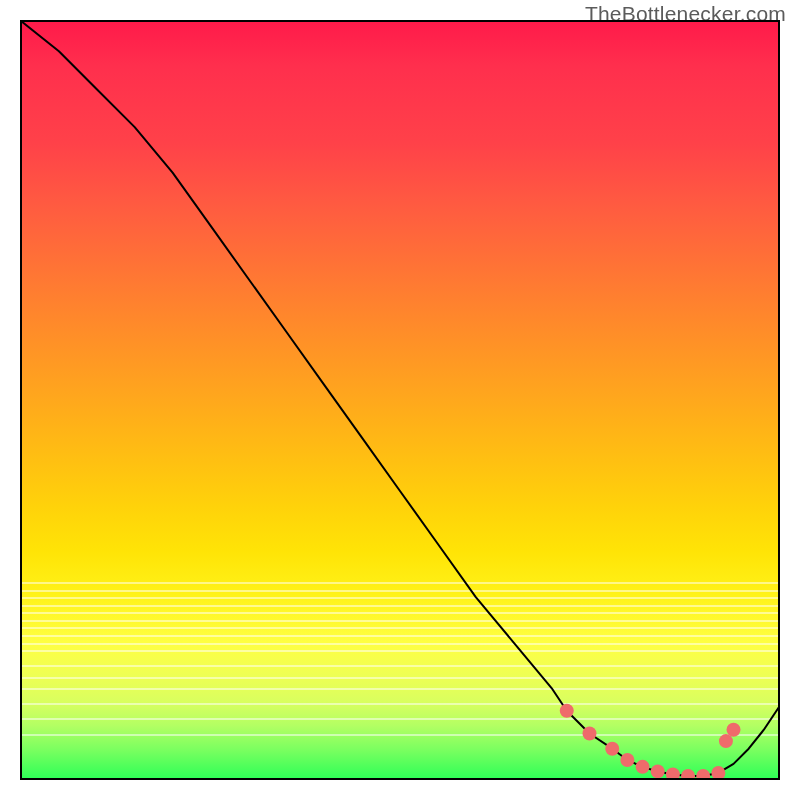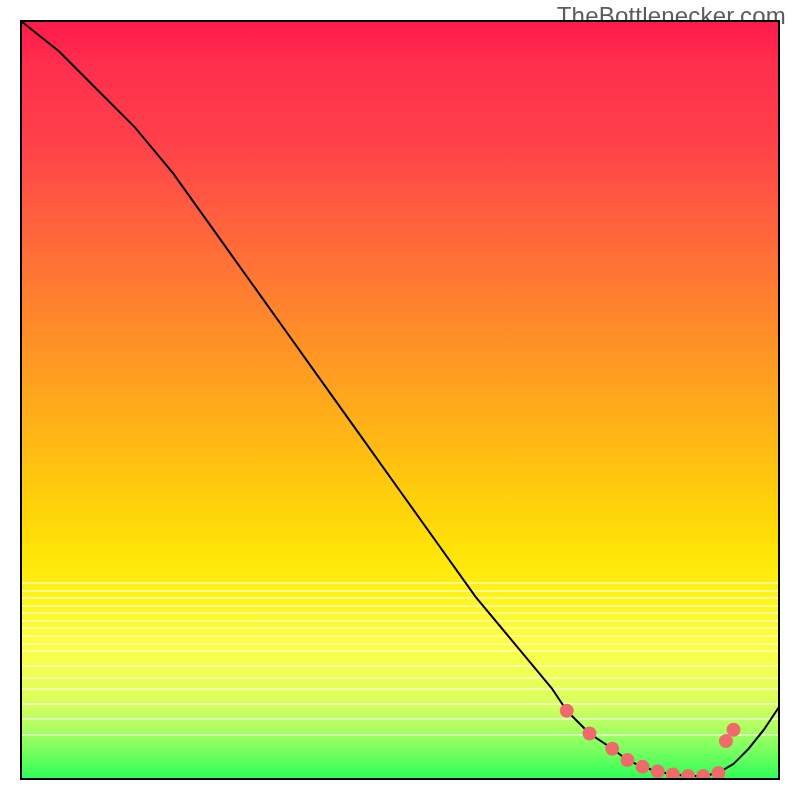--- a/index.html
+++ b/index.html
@@ -65,21 +65,21 @@
   }
   .frame-left  { left: 20px; top: 20px; width: 2px; height: 760px; }
   .frame-right { left: 778px; top: 20px; width: 2px; height: 760px; }
   .frame-top   { left: 20px; top: 20px; width: 760px; height: 2px; }
   .frame-bot   { left: 20px; top: 778px; width: 760px; height: 2px; }
   .watermark {
     position: absolute;
     top: 2px;
     right: 14px;
     font-family: Arial, Helvetica, sans-serif;
-    font-size: 24px;
+    font-size: 21px;
     font-weight: 500;
     color: #5b5b5b;
     letter-spacing: 0.2px;
   }
 </style>
 </head>
 <body>
 
 <div class="chart">
 

